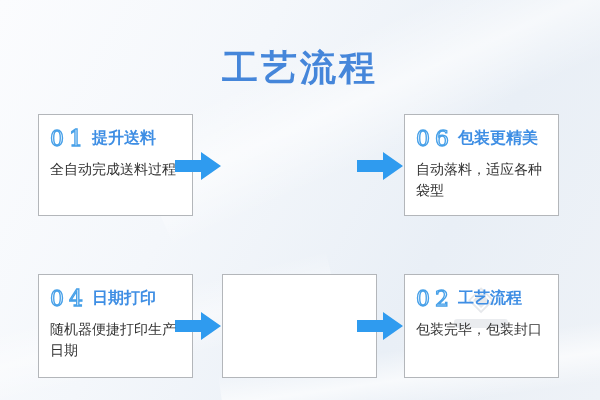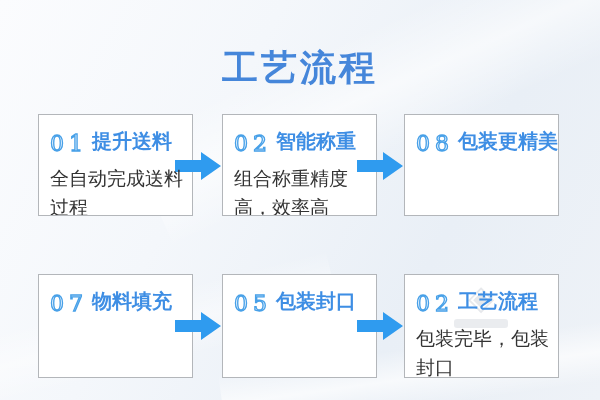--- a/index.html
+++ b/index.html
@@ -55,28 +55,28 @@
     font-family: "DejaVu Serif", "Liberation Serif", serif;
     font-size: 22px;
     line-height: 1;
     letter-spacing: 5px;
     color: #eef7ff;
     -webkit-text-stroke: 1.3px #47a0e8;
     text-shadow: 0 0 0 #9ecdf2;
     vertical-align: -3px;
   }
   .step-title {
-    font-size: 20px;
+    font-size: 16px;
     font-weight: bold;
     color: #3e8ee4;
     margin-left: 4px;
   }
   .step-desc {
     margin: 9px 9px 0 11px;
-    font-size: 19px;
+    font-size: 14px;
     line-height: 1.5;
     color: #333333;
     position: relative; z-index: 2;
   }
 
   .arrow {
     position: absolute;
     width: 46px; height: 32px;
   }
   .a1 { left: 175px; }
@@ -118,51 +118,44 @@
     <div class="step-head">
       <span class="step-num">01</span><span class="step-title">提升送料</span>
     </div>
     <div class="step-desc">全自动完成送料过程</div>
   </div>
 
   <svg class="arrow a1 arow1" viewBox="0 0 46 32">
     <polygon points="0,10 26,10 26,2 46,16 26,30 26,22 0,22" fill="#2f9bef"></polygon>
   </svg>
 
-  <div class="step-box row1 col2">
-    <div class="step-head">
-      <span class="step-num">02</span><span class="step-title">智能称重</span>
-    </div>
-    <div class="step-desc">组合称重精度高，效率高</div>
-  </div>
 
   <svg class="arrow a2 arow1" viewBox="0 0 46 32">
     <polygon points="0,10 26,10 26,2 46,16 26,30 26,22 0,22" fill="#2f9bef"></polygon>
   </svg>
 
   <div class="step-box row1 col3">
     <div class="step-head">
-      <span class="step-num">08</span><span class="step-title">包装更精美</span>
+      <span class="step-num">06</span><span class="step-title">包装更精美</span>
     </div>
+    <div class="step-desc">自动落料，适应各种袋型</div>
   </div>
 
   <div class="step-box row2 col1">
     <div class="step-head">
-      <span class="step-num">07</span><span class="step-title">物料填充</span>
+      <span class="step-num">04</span><span class="step-title">日期打印</span>
     </div>
+    <div class="step-desc">随机器便捷打印生产日期</div>
   </div>
 
   <svg class="arrow a1 arow2" viewBox="0 0 46 32">
     <polygon points="0,10 26,10 26,2 46,16 26,30 26,22 0,22" fill="#2f9bef"></polygon>
   </svg>
 
   <div class="step-box row2 col2">
-    <div class="step-head">
-      <span class="step-num">05</span><span class="step-title">包装封口</span>
-    </div>
   </div>
 
   <svg class="arrow a2 arow2" viewBox="0 0 46 32">
     <polygon points="0,10 26,10 26,2 46,16 26,30 26,22 0,22" fill="#2f9bef"></polygon>
   </svg>
 
   <div class="step-box row2 col3">
     <div class="watermark">
       <span class="wm-glyph">◈</span>
       <span class="wm-bar"></span>

